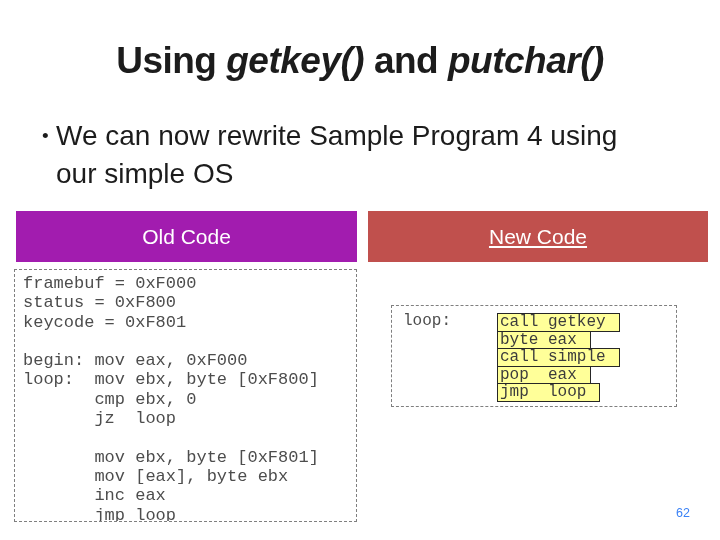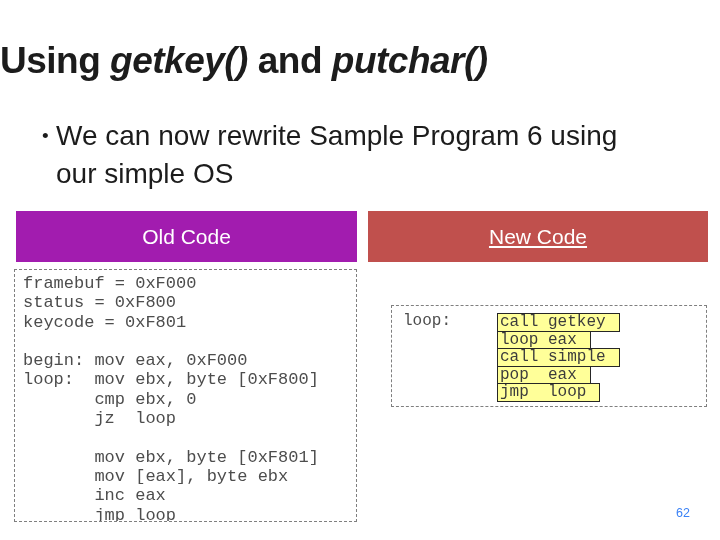--- a/index.html
+++ b/index.html
@@ -1,21 +1,21 @@
 <!DOCTYPE html>
 <html><head>
 <meta charset="utf-8">
 <style>
   html,body{margin:0;padding:0;}
   body{
     width:720px;height:540px;background:#ffffff;position:relative;overflow:hidden;
     font-family:"Liberation Sans",sans-serif;
   }
   .slide-title{
-    position:absolute;top:40px;left:0;width:720px;text-align:left;
+    position:absolute;top:40px;left:0;width:720px;text-align:center;
     font-size:37px;font-weight:600;color:#1c1c1c;letter-spacing:-0.5px;
     white-space:pre;
   }
   .slide-title .it{font-style:italic;}
   .bullet-row{
     position:absolute;top:117px;left:42px;width:580px;display:flex;align-items:flex-start;
   }
   .bullet-marker{
     font-size:19px;line-height:38px;color:#1c1c1c;width:14px;flex:0 0 14px;
   }
@@ -25,21 +25,21 @@
     color:#ffffff;font-size:21px;
   }
   .hdr-old{left:16px;width:341px;background:#a21caf;}
   .hdr-new{left:368px;width:340px;background:#C0504D;text-decoration:underline;}
   .codebox{
     position:absolute;box-sizing:border-box;border:1px dashed #7f7f7f;background:#ffffff;
     font-family:"Liberation Mono","DejaVu Sans Mono",monospace;color:#4d4d4d;overflow:hidden;
   }
   .box-old{left:14px;top:269px;width:343px;height:253px;padding:4px 0 0 8px;}
   .code-line{font-size:17px;line-height:19.3px;min-height:19.3px;white-space:pre;}
-  .box-new{left:391px;top:305px;width:316px;height:102px;padding:7px 0 0 11px;}
+  .box-new{left:391px;top:305px;width:286px;height:102px;padding:7px 0 0 11px;}
   .nc-row{display:flex;align-items:flex-start;margin-top:-1px;}
   .nc-row:first-child{margin-top:0;}
   .nc-label{
     flex:0 0 94px;width:94px;font-size:16px;line-height:17px;white-space:pre;color:#4d4d4d;
   }
   .hl{
     display:inline-block;background:#FFFF99;border:1px solid #262626;
     font-size:16px;line-height:16.5px;padding:0 13px 0 2px;white-space:pre;color:#3c3c3c;
   }
   .page-num{
@@ -48,21 +48,21 @@
   }
 </style>
 </head>
 <body>
 
 <div class="slide-title"><span>Using </span><span class="it">getkey()</span><span> and </span><span class="it">putchar()</span></div>
 
 <div class="bullet-row">
   <span class="bullet-marker">•</span>
   <div class="bullet-lines">
-    <div>We can now rewrite Sample Program 6 using</div>
+    <div>We can now rewrite Sample Program 4 using</div>
     <div>our simple OS</div>
   </div>
 </div>
 
 <div class="hdr hdr-old">Old Code</div>
 <div class="hdr hdr-new">New Code</div>
 
 <div class="codebox box-old">
   <div class="code-line">framebuf = 0xF000</div>
   <div class="code-line">status = 0xF800</div>
@@ -79,21 +79,21 @@
   <div class="code-line">       jmp loop</div>
 </div>
 
 <div class="codebox box-new">
   <div class="nc-row">
     <span class="nc-label">loop:</span>
     <span class="hl">call getkey</span>
   </div>
   <div class="nc-row">
     <span class="nc-label"></span>
-    <span class="hl">loop eax</span>
+    <span class="hl">byte eax</span>
   </div>
   <div class="nc-row">
     <span class="nc-label"></span>
     <span class="hl">call simple</span>
   </div>
   <div class="nc-row">
     <span class="nc-label"></span>
     <span class="hl">pop  eax</span>
   </div>
   <div class="nc-row">

